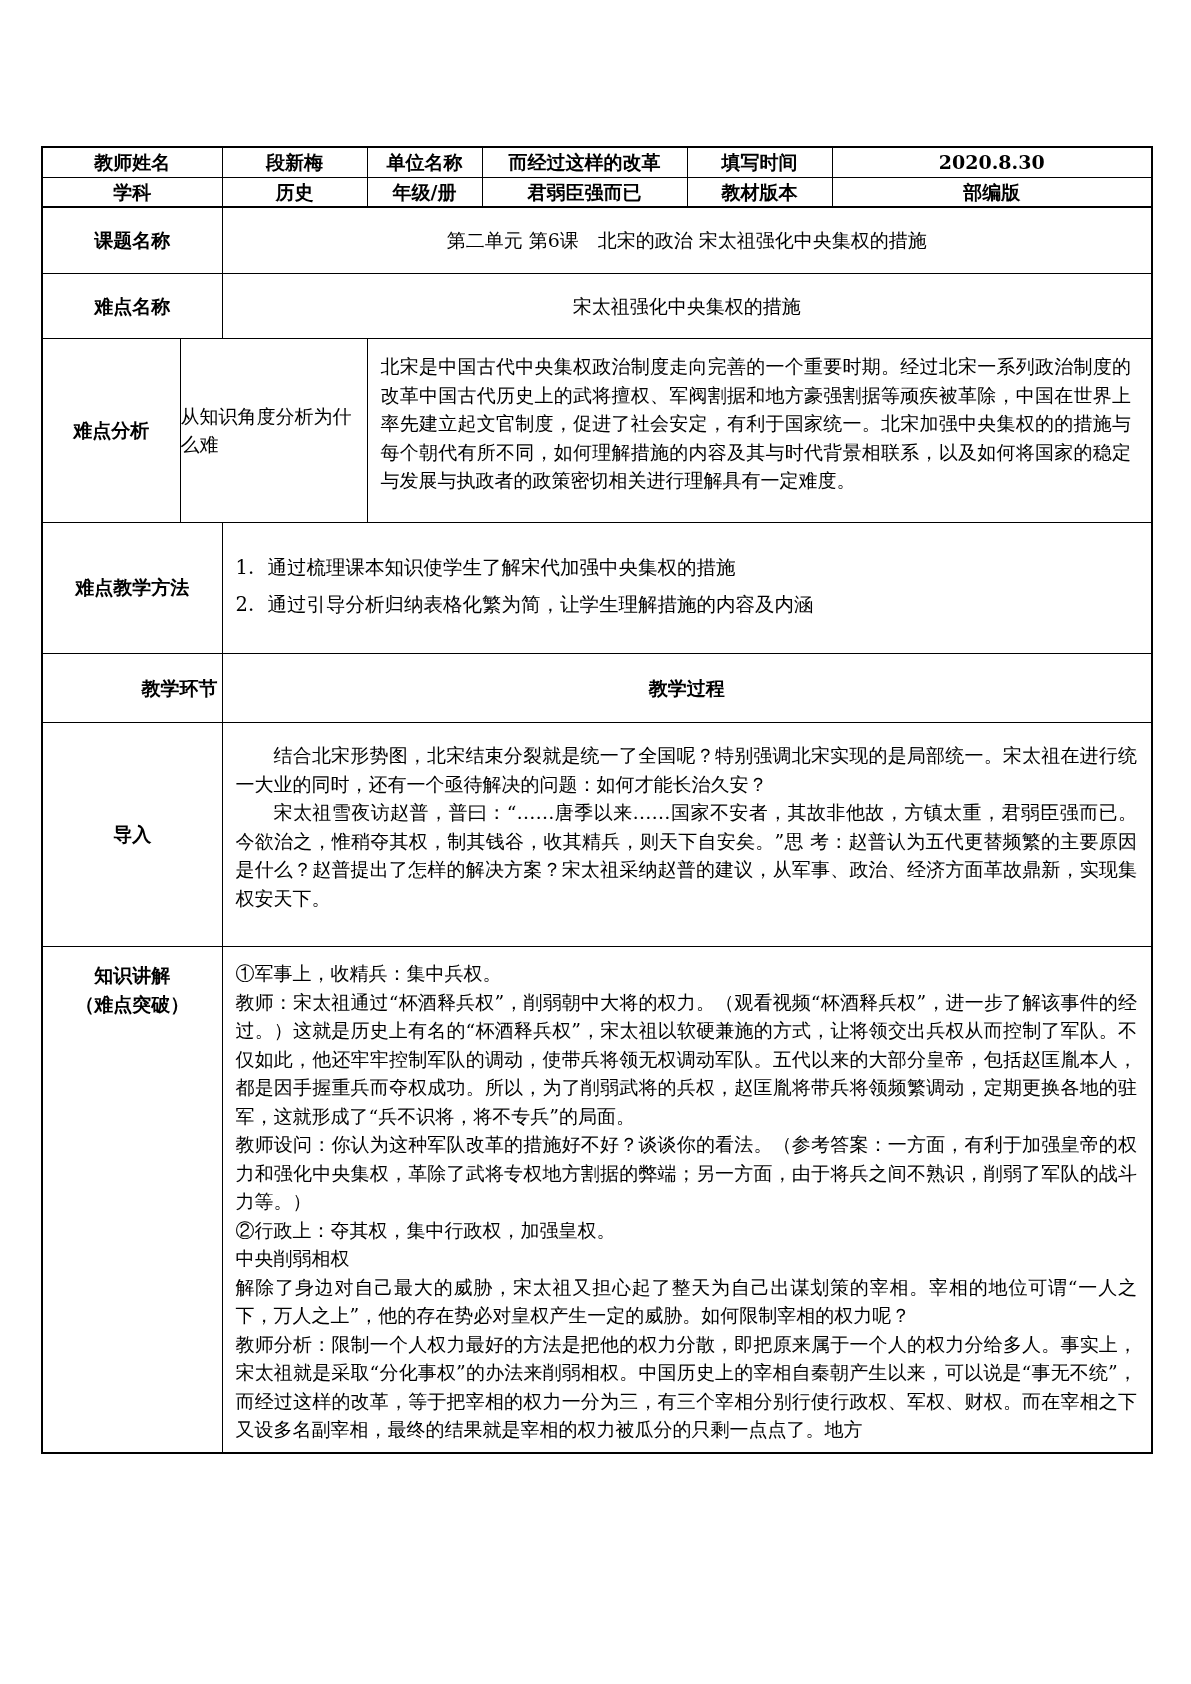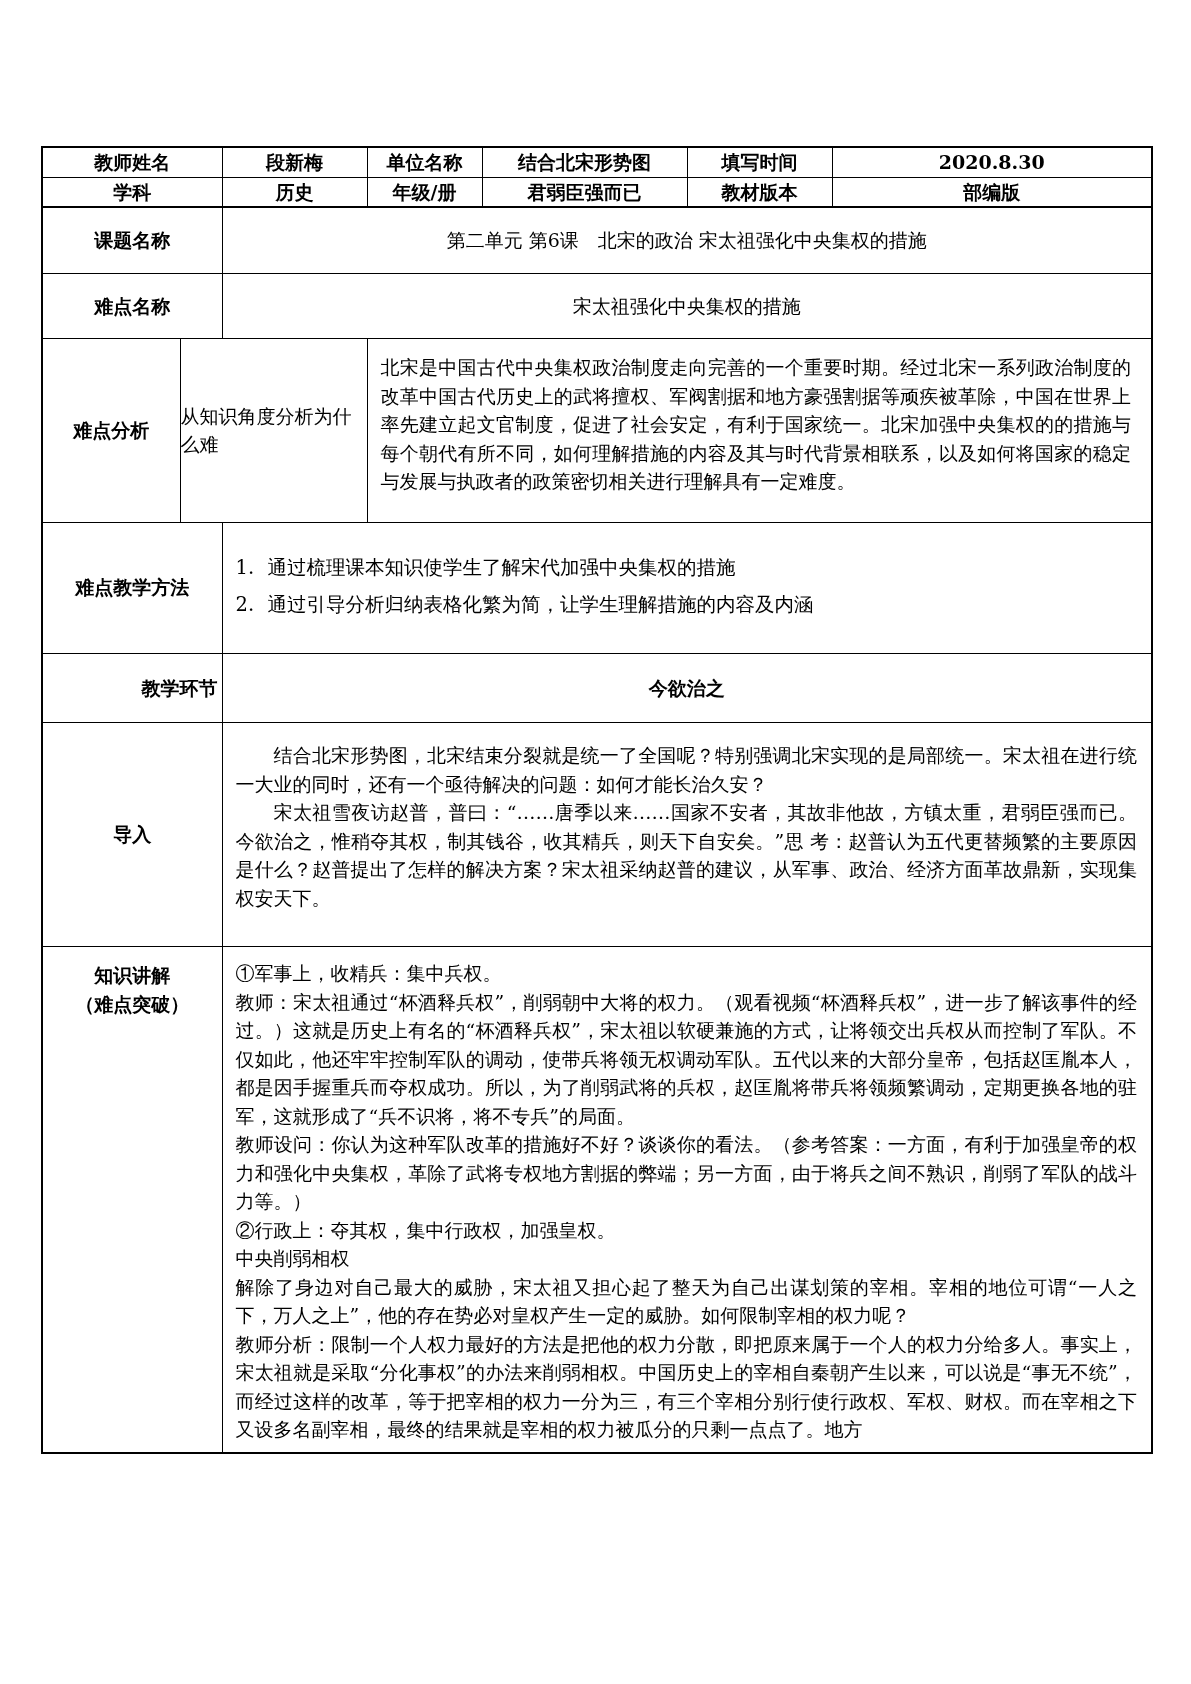--- a/index.html
+++ b/index.html
@@ -116,21 +116,21 @@
       <col style="width:205px">
       <col style="width:145px">
       <col style="width:320px">
     </colgroup>
     <tbody>
 
       <tr>
         <td class="lbl" colspan="2">教师姓名</td>
         <td class="val">段新梅</td>
         <td class="lbl">单位名称</td>
-        <td class="val">结合北宋形势图</td>
+        <td class="val">而经过这样的改革</td>
         <td class="lbl">填写时间</td>
         <td class="val">2020.8.30</td>
       </tr>
 
       <tr>
         <td class="lbl" colspan="2">学科</td>
         <td class="val">历史</td>
         <td class="lbl">年级/册</td>
         <td class="val">君弱臣强而已</td>
         <td class="lbl">教材版本</td>
@@ -143,42 +143,42 @@
       </tr>
 
       <tr>
         <td class="lbl" colspan="2" style="padding:18px 16px;">难点名称</td>
         <td class="ctr" colspan="5" style="padding:18px 6px;">宋太祖强化中央集权的措施</td>
       </tr>
 
       <tr>
         <td class="lbl" style="padding:22px 2px;">难点分析</td>
         <td class="analysis-sub" colspan="2">从知识角度分析为什么难</td>
-        <td class="body-cell" colspan="4" style="padding:14px 20px 26px 13px;">北宋是中国古代中央集权政治制度走向完善的一个重要时期。经过北宋一系列政治制度的改革中国古代历史上的武将擅权、军阀割据和地方豪强割据等顽疾被革除，中国在世界上率先建立起文官制度，促进了社会安定，有利于国家统一。北宋加强中央集权的的措施与每个朝代有所不同，如何理解措施的内容及其与时代背景相联系，以及如何将国家的稳定与发展与执政者的政策密切相关进行理解具有一定难度。</td>
+        <td class="body-cell" colspan="4" style="padding:14px 20px 26px 13px;font-family:Liberation Serif, serif;">北宋是中国古代中央集权政治制度走向完善的一个重要时期。经过北宋一系列政治制度的改革中国古代历史上的武将擅权、军阀割据和地方豪强割据等顽疾被革除，中国在世界上率先建立起文官制度，促进了社会安定，有利于国家统一。北宋加强中央集权的的措施与每个朝代有所不同，如何理解措施的内容及其与时代背景相联系，以及如何将国家的稳定与发展与执政者的政策密切相关进行理解具有一定难度。</td>
       </tr>
 
       <tr>
         <td class="lbl" colspan="2" style="padding:10px 18px;">难点教学方法</td>
         <td class="body-cell" colspan="5" style="padding:26px 14px 30px 13px;">
           <ul class="method-list">
             <li>
               <span class="num">1.</span>
               <span>通过梳理课本知识使学生了解宋代加强中央集权的措施</span>
             </li>
             <li>
               <span class="num">2.</span>
               <span>通过引导分析归纳表格化繁为简，让学生理解措施的内容及内涵</span>
             </li>
           </ul>
         </td>
       </tr>
 
       <tr>
         <td class="lbl" colspan="2" style="padding:20px 4px;text-align:right;">教学环节</td>
-        <td class="process-head" colspan="5">今欲治之</td>
+        <td class="process-head" colspan="5">教学过程</td>
       </tr>
 
       <tr>
         <td class="lbl" colspan="2" style="padding:10px 4px;">导入</td>
         <td class="body-cell" colspan="5" style="padding:18px 14px 34px 13px;">
           <p class="ind">结合北宋形势图，北宋结束分裂就是统一了全国呢？特别强调北宋实现的是局部统一。宋太祖在进行统一大业的同时，还有一个亟待解决的问题：如何才能长治久安？</p>
           <p class="ind">宋太祖雪夜访赵普，普曰：“……唐季以来……国家不安者，其故非他故，方镇太重，君弱臣强而已。今欲治之，惟稍夺其权，制其钱谷，收其精兵，则天下自安矣。”思 考：赵普认为五代更替频繁的主要原因是什么？赵普提出了怎样的解决方案？宋太祖采纳赵普的建议，从军事、政治、经济方面革故鼎新，实现集权安天下。</p>
         </td>
       </tr>
 

